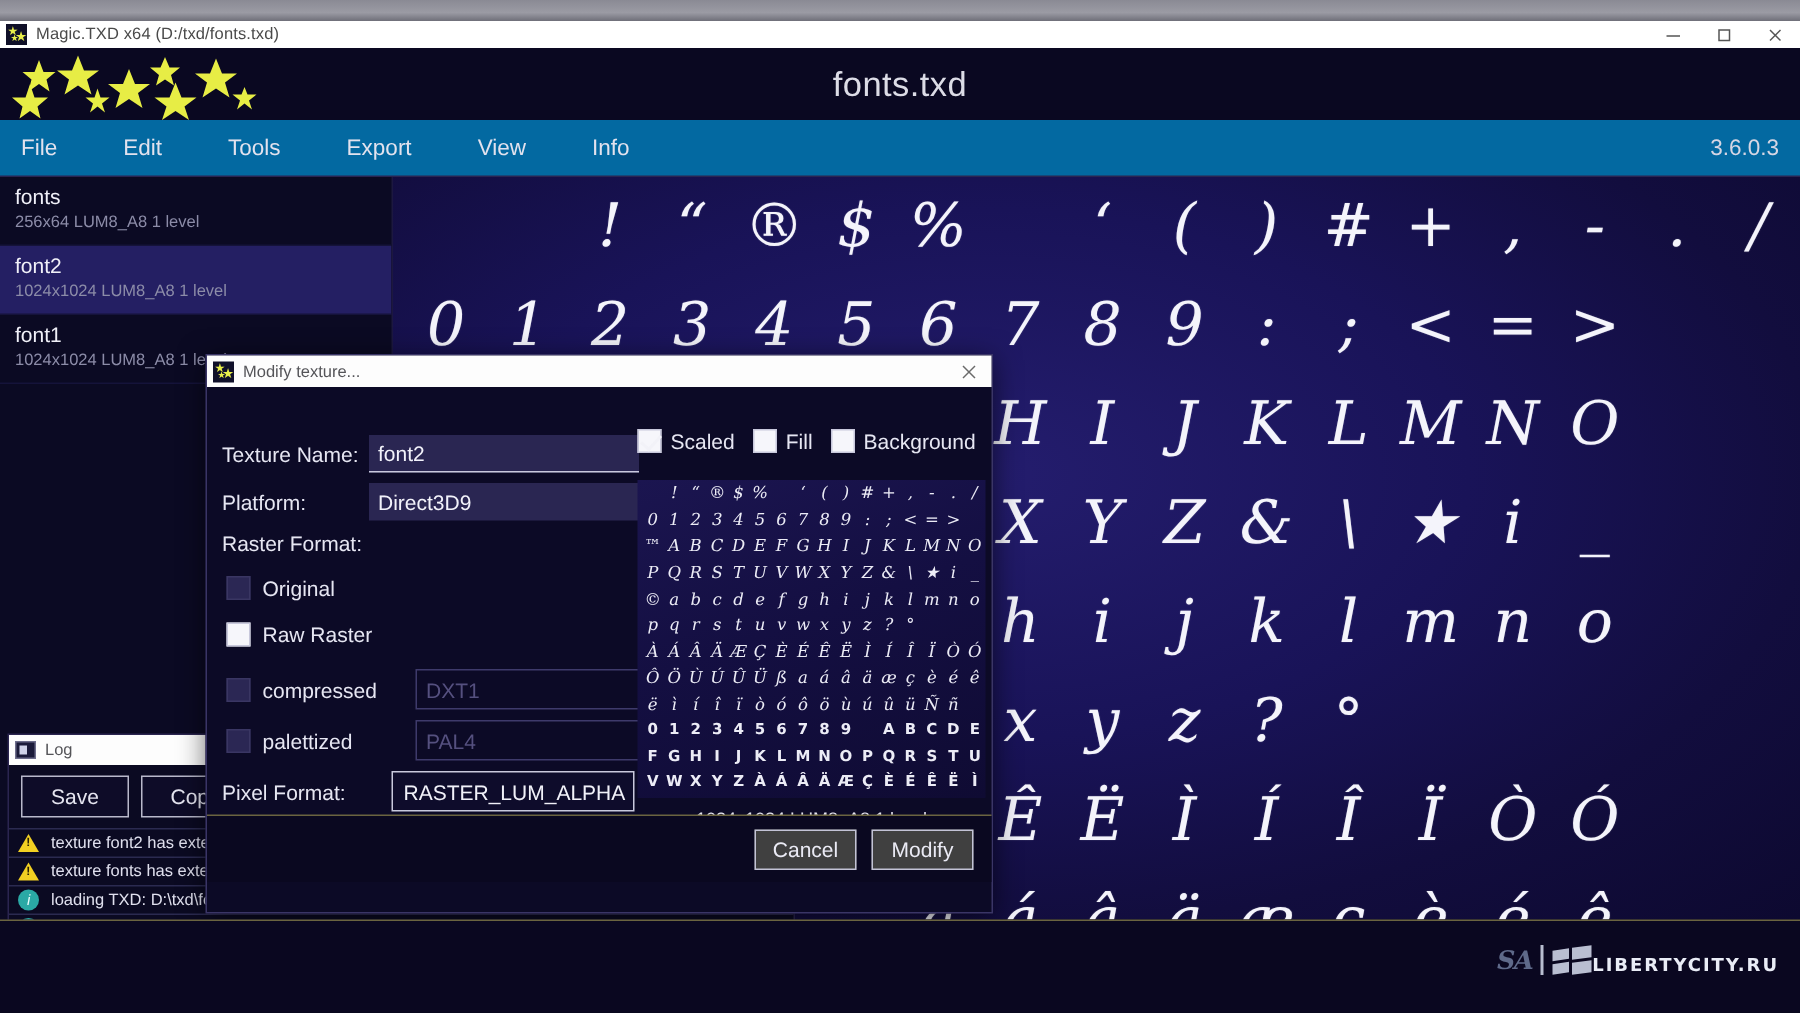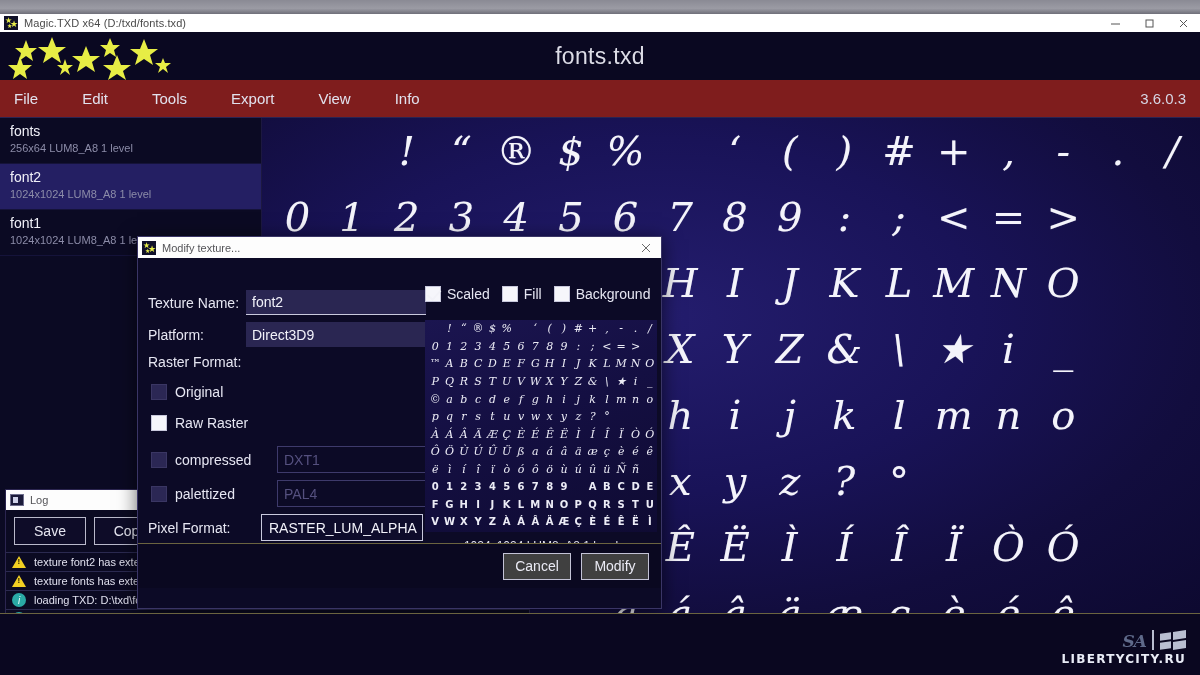--- a/index.html
+++ b/index.html
@@ -55,21 +55,21 @@
   .doc-title {
     position: absolute; left: 0; top: 0; width: 1200px; height: 48px;
     display: flex; align-items: center; justify-content: center;
     color: #dcdce6; font-size: 23px; font-weight: 300;
     letter-spacing: .3px;
   }
 
   
   .menubar {
     position: absolute; left: 0; top: 80px; width: 1200px; height: 38px;
-    background: #7f1d1d;
+    background: #0369a1;
     display: flex; align-items: center;
     border-bottom: 1px solid #2a2452;
   }
   .menu-item {
     color: #e2e2ee; font-size: 15px; font-weight: 300;
     padding: 0 0; margin: 0 0;
     height: 38px; display: flex; align-items: center;
   }
   .menu-item:first-child { margin-left: 14px; }
   .menu-item + .menu-item { margin-left: 44px; }
@@ -258,21 +258,21 @@
   }
 
   
   .bottombar {
     position: absolute; left: 0; top: 613px; width: 1200px; height: 62px;
     background: #0a0720;
     border-top: 1px solid #6b6440;
   }
   .watermark {
     position: absolute; right: 14px; top: 16px;
-    display: flex; flex-direction: column; align-items: flex-end;
+    display: flex; flex-direction: row; align-items: flex-end;
   }
   .wm-row { display: flex; align-items: flex-end; gap: 6px; }
   .wm-sa {
     color: #5f6a8a; font-size: 17px; font-style: italic; font-weight: bold;
     letter-spacing: -1px; line-height: 1;
     font-family: "DejaVu Serif", serif;
   }
   .wm-bar { width: 2px; height: 20px; background: #b8bdd0; }
   .wm-flag { width: 26px; height: 19px; position: relative; }
   .wm-flag i {

